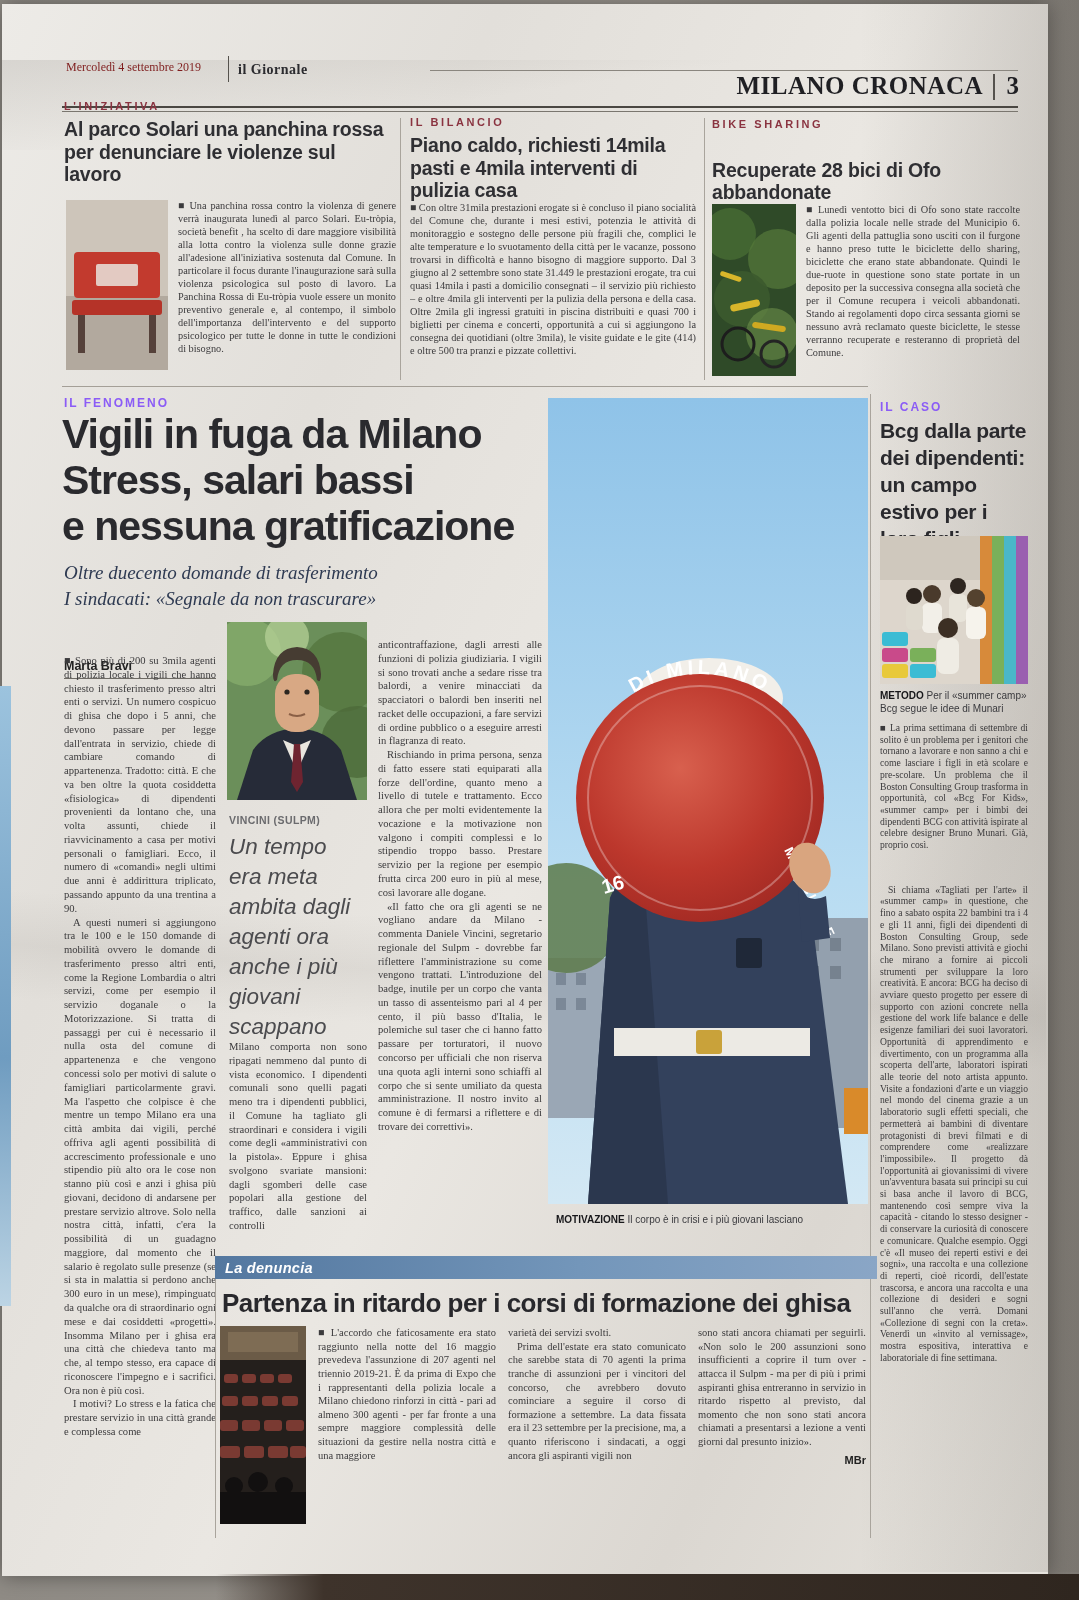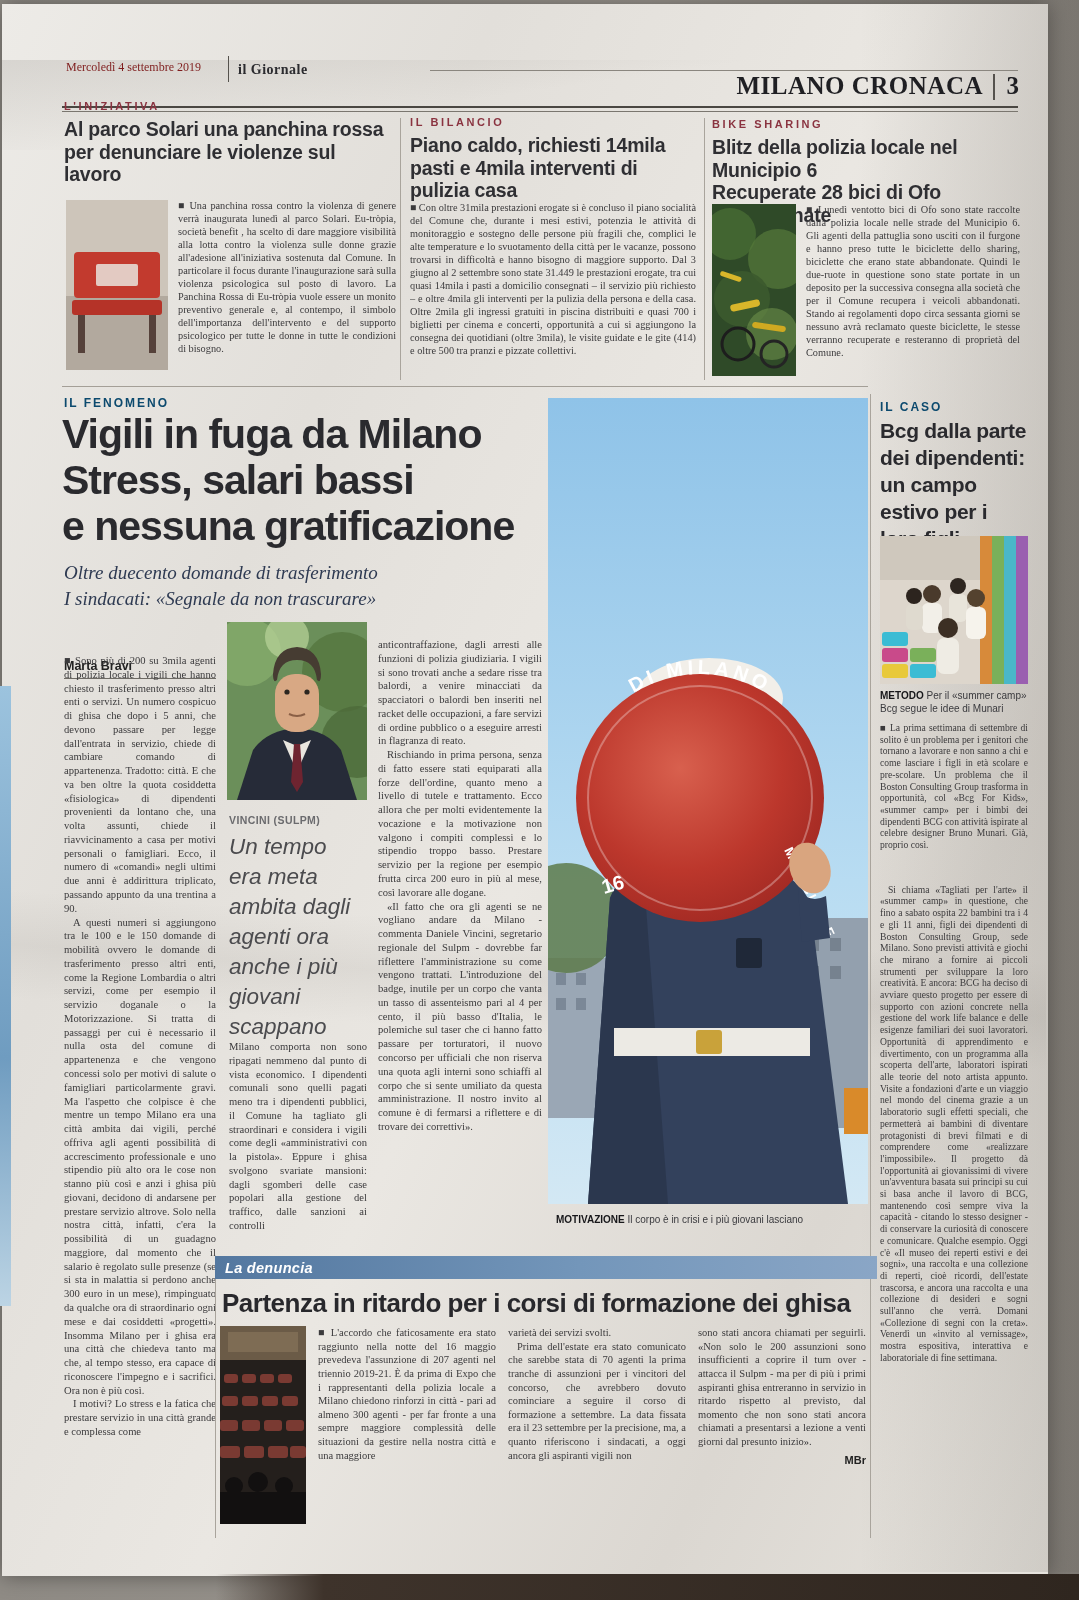--- a/index.html
+++ b/index.html
@@ -17,21 +17,21 @@
     box-shadow:0 0 20px rgba(0,0,0,.4);}
   .wrinkle{position:absolute;pointer-events:none;}
   .w1{left:0;top:60px;width:1046px;height:90px;
     background:linear-gradient(172deg,rgba(120,115,108,.18) 0%,rgba(255,255,255,0) 45%);}
   .w2{left:0;top:880px;width:1046px;height:200px;
     background:linear-gradient(184deg,rgba(255,255,255,0) 30%,rgba(120,115,108,.10) 50%,rgba(255,255,255,0) 70%);}
   .w3{right:0;top:0;width:220px;height:1572px;
     background:linear-gradient(90deg,rgba(255,255,255,0),rgba(110,105,98,.22));}
   .kicker{font-family:"Liberation Sans","DejaVu Sans",sans-serif;font-weight:bold;
     font-size:11px;letter-spacing:2.6px;color:#8a3340;}
-  .kicker.blue{color:#0c4a6e;letter-spacing:2px;font-size:12px;}
+  .kicker.blue{color:#8b5cf6;letter-spacing:2px;font-size:12px;}
   .tophead{font-family:"Liberation Sans","DejaVu Sans",sans-serif;font-weight:bold;
     font-size:19.5px;line-height:1.16;color:#2f2f33;letter-spacing:-.2px;}
   .bodytxt{font-size:10.3px;line-height:1.26;text-align:justify;color:#3b3a3c;overflow:hidden;}
   .rule-h{position:absolute;background:#a49f97;height:1px;}
   .rule-v{position:absolute;background:#a9a49c;width:1px;}
 
   
   .hdr-date{position:absolute;left:66px;top:60px;font-size:12px;color:#7f1d1d;}
   .hdr-sep{position:absolute;left:228px;top:56px;width:1px;height:26px;background:#55524d;}
   .hdr-masthead{position:absolute;left:238px;top:62px;font-size:14px;font-weight:bold;color:#2b2b2f;letter-spacing:.5px;}
@@ -133,21 +133,21 @@
 
 <div style="position:absolute;left:410px;top:116px;width:286px;">
   <div class="kicker">IL BILANCIO</div>
   <div class="tophead" style="margin-top:6px;">Piano caldo, richiesti 14mila pasti e 4mila interventi di pulizia casa</div>
 </div>
 <div class="bodytxt" style="position:absolute;left:410px;top:202px;width:286px;height:178px;">■ Con oltre 31mila prestazioni erogate si è concluso il piano socialità del Comune che, durante i mesi estivi, potenzia le attività di monitoraggio e sostegno delle persone più fragili che, complici le alte temperature e lo svuotamento della città per le vacanze, possono trovarsi in difficoltà e hanno bisogno di maggiore supporto. Dal 3 giugno al 2 settembre sono state 31.449 le prestazioni erogate, tra cui quasi 14mila i pasti a domicilio consegnati – il servizio più richiesto – e oltre 4mila gli interventi per la pulizia della persona e della casa. Oltre 2mila gli ingressi gratuiti in piscina distribuiti e quasi 700 i biglietti per cinema e concerti, opportunità a cui si aggiungono la consegna dei quotidiani (oltre 3mila), le visite guidate e le gite (414) e oltre 500 tra pranzi e pizzate collettivi.</div>
 
 <div style="position:absolute;left:712px;top:118px;width:308px;">
   <div class="kicker">BIKE SHARING</div>
   <div class="tophead" style="margin-top:6px;">
-    <span>Blitz della polizia locale nel Municipio 6</span><br>
+    <br>
     <span>Recuperate 28 bici di Ofo abbandonate</span>
   </div>
 </div>
 <div class="ph" style="left:712px;top:204px;width:84px;height:172px;">
   <svg width="84" height="172" viewBox="0 0 84 172">
     <rect width="84" height="172" fill="#2f4a28"></rect>
     <circle cx="18" cy="30" r="26" fill="#476b33" opacity=".8"></circle>
     <circle cx="66" cy="55" r="30" fill="#55793a" opacity=".7"></circle>
     <circle cx="30" cy="95" r="28" fill="#3c5a2e" opacity=".9"></circle>
     <circle cx="60" cy="130" r="26" fill="#6d8f4a" opacity=".6"></circle>

